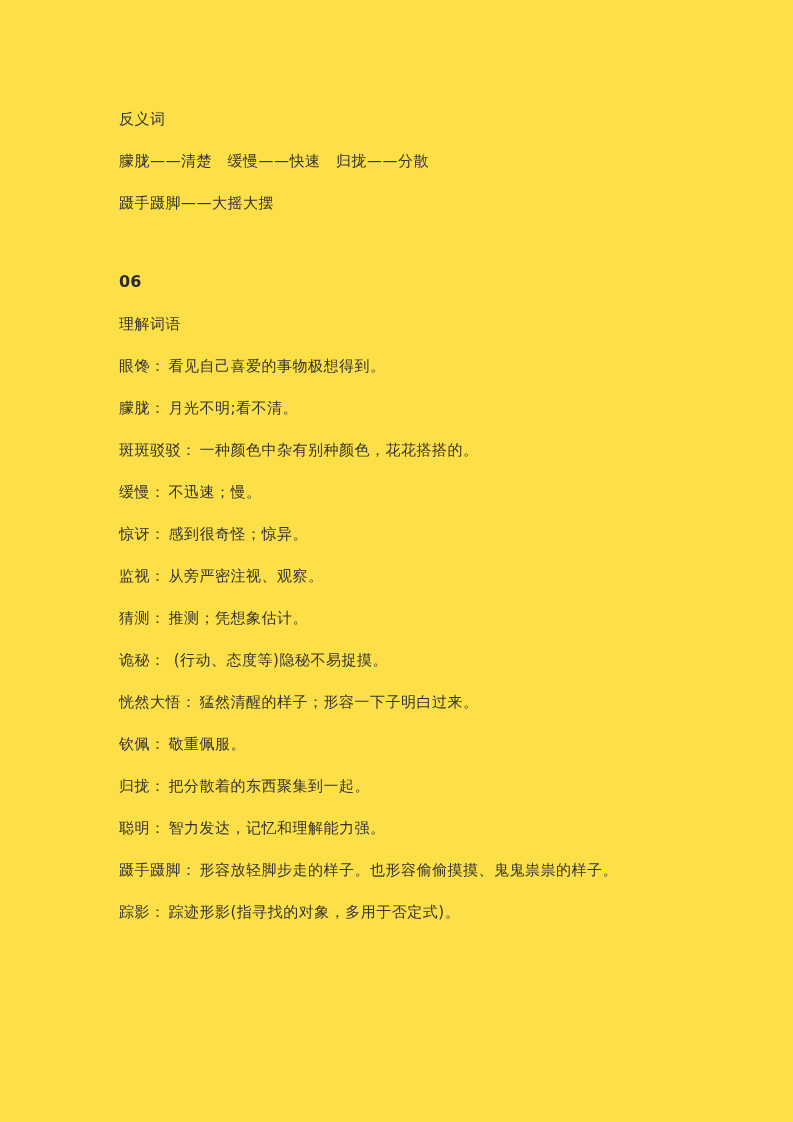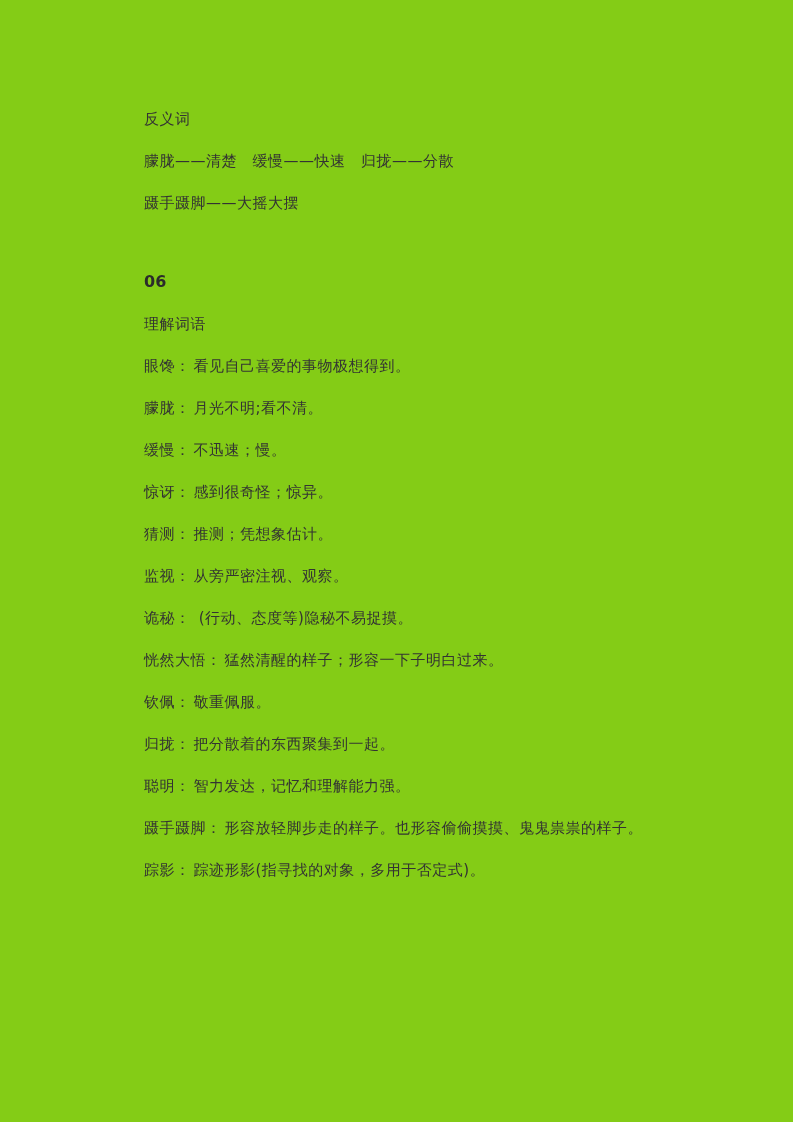--- a/index.html
+++ b/index.html
@@ -5,24 +5,23 @@
   * { box-sizing: border-box; }
   html, body { margin: 0; padding: 0; }
   body {
     background: #ffffff;
     font-family: "DejaVu Sans", sans-serif;
   }
   .page {
     position: relative;
     width: 793px;
     height: 1122px;
-    background: #84cc16;
+    background: #fde047;
     overflow: hidden;
     color: #333333;
-    padding-left: 25px;
   }
   .content {
     padding: 98px 80px 0 119px;
   }
   .line {
     margin: 0;
     font-size: 15px;
     line-height: 42px;
     height: 42px;
     white-space: nowrap;
@@ -48,24 +47,25 @@
     <p class="line">朦胧——清楚　缓慢——快速　归拢——分散</p>
     <p class="line">蹑手蹑脚——大摇大摆</p>
 
     <div class="section-gap"></div>
 
     <p class="line section-number">06</p>
     <p class="line">理解词语</p>
 
     <p class="line"><span>眼馋</span><span class="separator">：</span><span>看见自己喜爱的事物极想得到。</span></p>
     <p class="line"><span>朦胧</span><span class="separator">：</span><span>月光不明;看不清。</span></p>
+    <p class="line"><span>斑斑驳驳</span><span class="separator">：</span><span>一种颜色中杂有别种颜色，花花搭搭的。</span></p>
     <p class="line"><span>缓慢</span><span class="separator">：</span><span>不迅速；慢。</span></p>
     <p class="line"><span>惊讶</span><span class="separator">：</span><span>感到很奇怪；惊异。</span></p>
+    <p class="line"><span>监视</span><span class="separator">：</span><span>从旁严密注视、观察。</span></p>
     <p class="line"><span>猜测</span><span class="separator">：</span><span>推测；凭想象估计。</span></p>
-    <p class="line"><span>监视</span><span class="separator">：</span><span>从旁严密注视、观察。</span></p>
     <p class="line"><span>诡秘</span><span class="separator">：</span><span> (行动、态度等)隐秘不易捉摸。</span></p>
     <p class="line"><span>恍然大悟</span><span class="separator">：</span><span>猛然清醒的样子；形容一下子明白过来。</span></p>
     <p class="line"><span>钦佩</span><span class="separator">：</span><span>敬重佩服。</span></p>
     <p class="line"><span>归拢</span><span class="separator">：</span><span>把分散着的东西聚集到一起。</span></p>
     <p class="line"><span>聪明</span><span class="separator">：</span><span>智力发达，记忆和理解能力强。</span></p>
     <p class="line"><span>蹑手蹑脚</span><span class="separator">：</span><span>形容放轻脚步走的样子。也形容偷偷摸摸、鬼鬼祟祟的样子。</span></p>
     <p class="line"><span>踪影</span><span class="separator">：</span><span>踪迹形影(指寻找的对象，多用于否定式)。</span></p>
 
   </div>
 </div>

